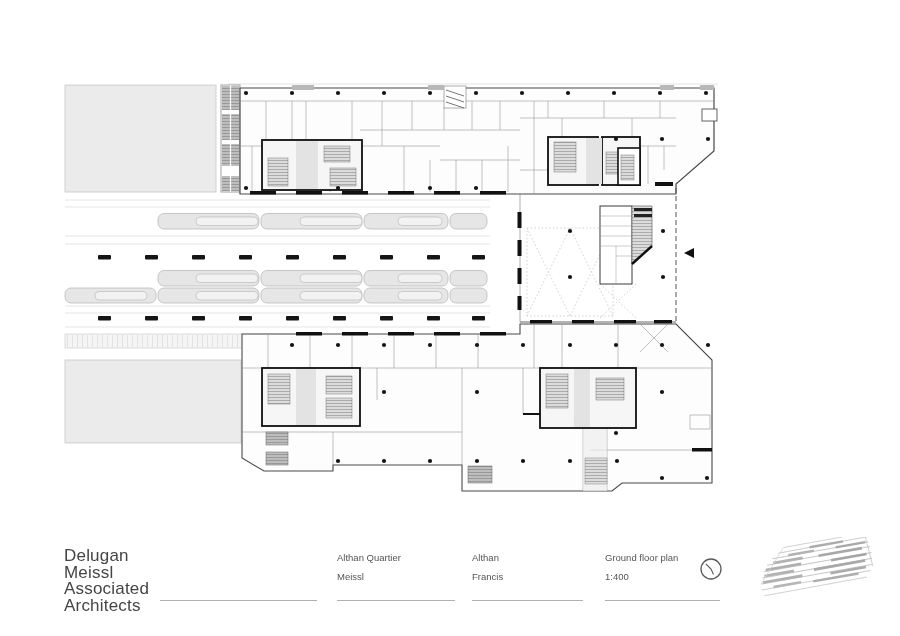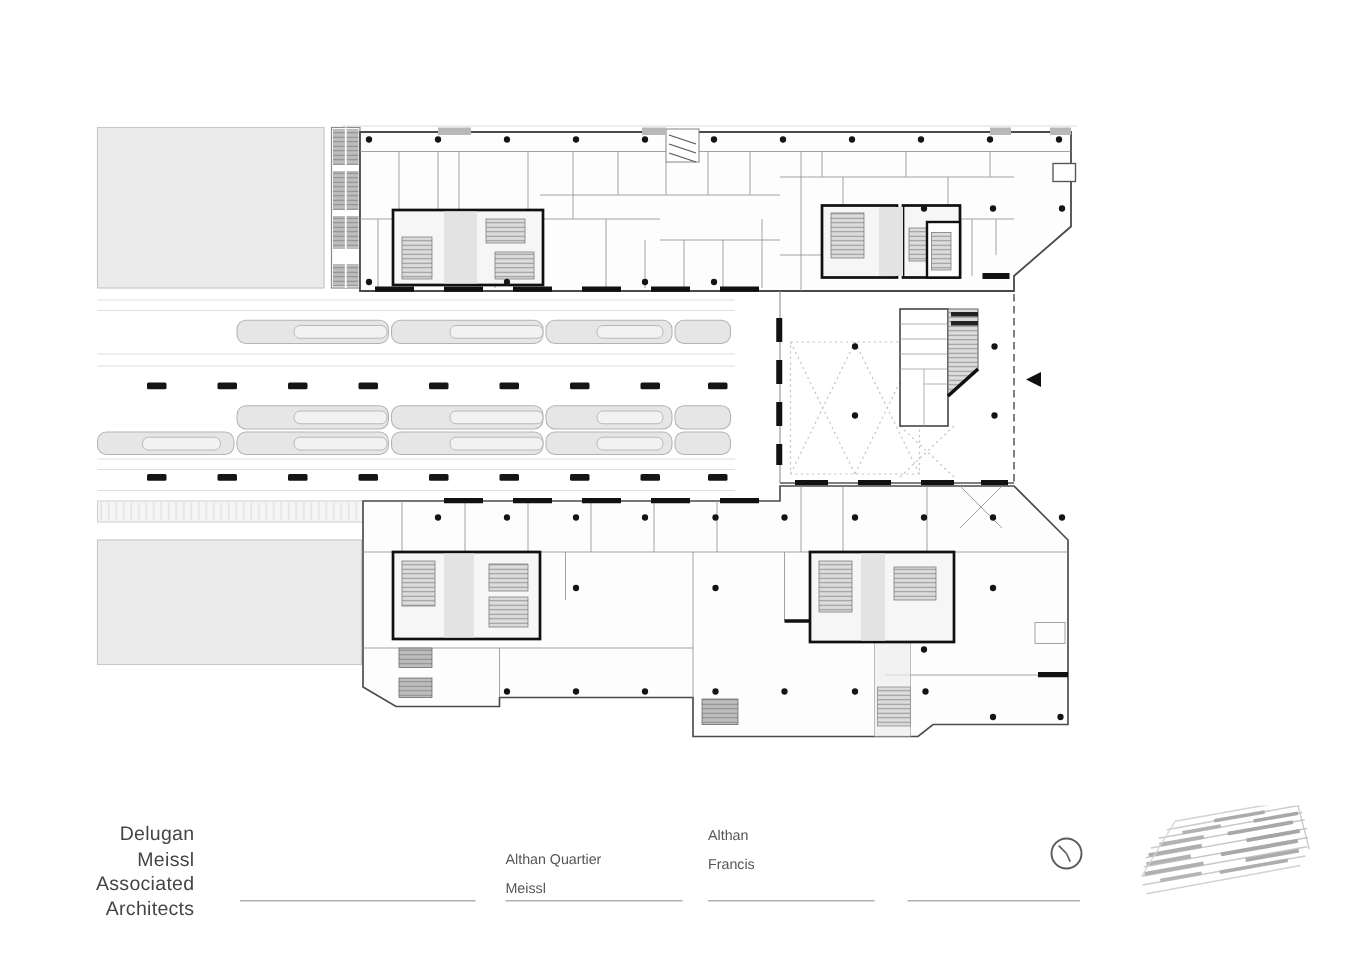--- a/index.html
+++ b/index.html
@@ -1,21 +1,21 @@
 <!DOCTYPE html>
 <html><head>
 <meta charset="utf-8">
 <style>
   html,body{margin:0;padding:0;background:#fff;}
   .sheet{position:relative;width:900px;height:636px;background:#ffffff;overflow:hidden;
          font-family:"Liberation Sans",sans-serif;color:#4b4b4b;}
   .plan-svg{position:absolute;left:0;top:0;}
   
-  .firm{position:absolute;left:64px;top:548px;font-size:13px;line-height:16.5px;
-        color:#454545;white-space:pre-line;letter-spacing:.2px;text-align:right;}
+  .firm{position:absolute;left:64px;top:548px;font-size:17px;line-height:16.5px;
+        color:#454545;white-space:pre-line;letter-spacing:.2px;}
   .jwa{position:absolute;left:160px;top:552px;width:158px;}
   .jwa-row{display:flex;align-items:flex-start;height:18px;}
   .jwa-letters{font-size:22px;font-weight:800;letter-spacing:-1.5px;color:#0b0b0b;
                line-height:17px;transform:scaleY(.92);}
   .jwa-caption{font-size:5.5px;letter-spacing:.55px;color:#3d3d3d;white-space:nowrap;
                margin-top:2px;}
   .tb-col{position:absolute;top:552px;font-size:9.5px;color:#555;}
   .tb-col span{display:block;margin-bottom:8px;}
   .rule{position:absolute;top:600px;height:1px;background:#b0b0b0;}
   .clock{position:absolute;left:697px;top:555px;}
@@ -306,30 +306,34 @@
       </g>
     </g>
   </svg>
 
   <div class="firm">Delugan
 Meissl
 Associated
 Architects</div>
 
 
-  <div class="tb-col" style="left:337px;margin-top:16px;">
+  <div class="tb-col" style="left:337px;">
     <span>Althan Quartier</span>
     <span>Meissl</span>
   </div>
 
   <div class="tb-col" style="left:472px;">
     <span>Althan</span>
     <span>Francis</span>
   </div>
 
+  <div class="tb-col" style="left:605px;">
+    <span>Ground floor plan</span>
+    <span>1:400</span>
+  </div>
 
   <div class="rule" style="left:160px;width:157px;"></div>
   <div class="rule" style="left:337px;width:118px;"></div>
   <div class="rule" style="left:472px;width:111px;"></div>
   <div class="rule" style="left:605px;width:115px;"></div>
 
   <svg class="clock" width="28" height="28" viewBox="0 0 28 28">
     <circle cx="14" cy="14" r="10" fill="none" stroke="#5a5a5a" stroke-width="1.3"></circle>
     <path d="M14,14 L8.8,8.8 M14,14 L16.5,19.5" stroke="#5a5a5a" stroke-width="1.1" fill="none"></path>
   </svg>

